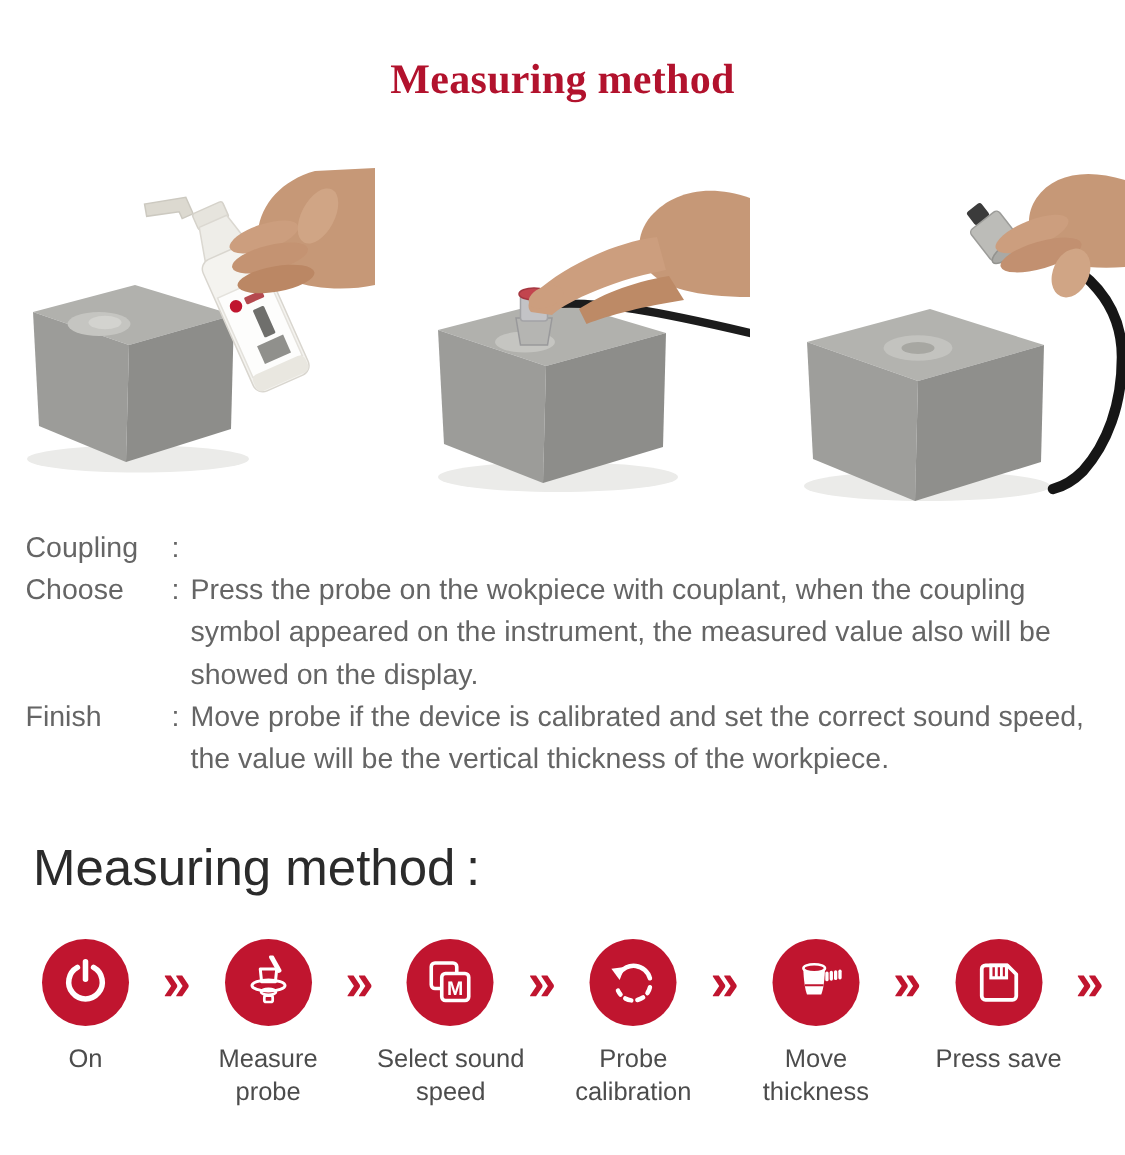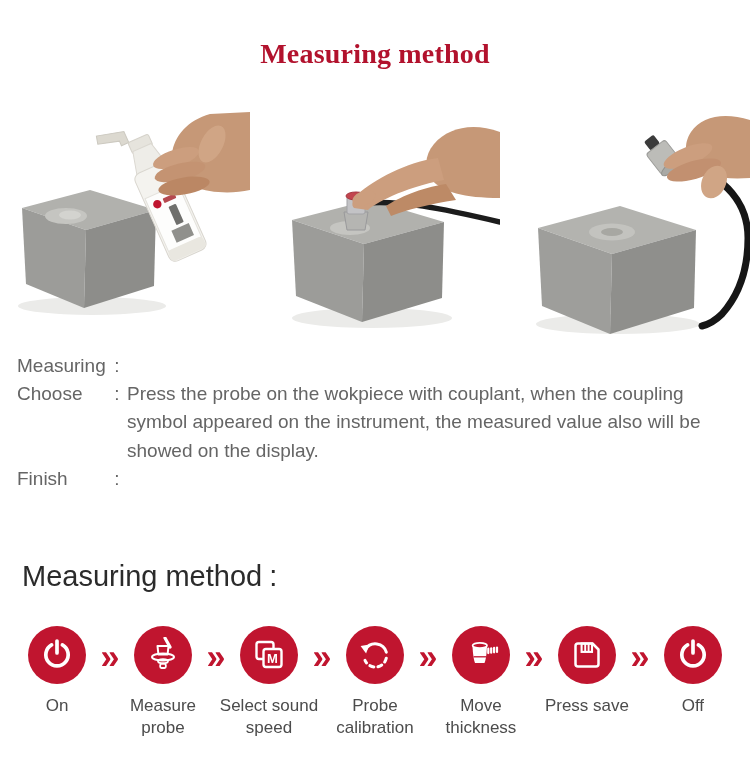--- a/index.html
+++ b/index.html
@@ -17,21 +17,21 @@
   .photo svg{display:block;}
 
   
   .instructions{position:absolute;top:352px;left:17px;right:14px;
                 color:#656565;font-size:19px;line-height:28.2px;}
   .inst-row{display:grid;grid-template-columns:90px 20px 1fr;align-items:start;}
   .inst-label{white-space:nowrap;}
   .inst-colon{text-align:center;}
 
   
-  .section-heading{position:absolute;top:560px;left:22px;font-size:29px;color:#2b2b2b;}
+  .section-heading{position:absolute;top:560px;left:22px;font-size:34px;color:#2b2b2b;}
   .section-heading .colon{margin-left:7px;}
 
   
   .steps{position:absolute;top:626px;left:14px;right:14px;display:flex;
          justify-content:space-between;align-items:flex-start;}
   .step{width:86px;display:flex;flex-direction:column;align-items:center;}
   .step-circle{width:58px;height:58px;border-radius:50%;background:#c0152f;
                display:flex;align-items:center;justify-content:center;}
   .step-label{margin:11px -18px 0 -18px;width:122px;font-size:17px;line-height:22px;
               color:#4c4c4c;text-align:center;white-space:pre-line;}
@@ -124,31 +124,32 @@
           <ellipse cx="188" cy="50" rx="26" ry="9" transform="rotate(-22 188 50)" fill="#cc9e7e"></ellipse>
           <ellipse cx="194" cy="64" rx="28" ry="9" transform="rotate(-16 194 64)" fill="#c29070"></ellipse>
           <ellipse cx="214" cy="76" rx="12" ry="17" transform="rotate(24 214 76)" fill="#d0a585"></ellipse>
         </g>
       </svg>
     </div>
   </div>
 
   <div class="instructions">
     <div class="inst-row">
-      <span class="inst-label">Measuring</span>
+      <span class="inst-label">Coupling</span>
       <span class="inst-colon">:</span>
     </div>
     <div class="inst-row">
       <span class="inst-label">Choose</span>
       <span class="inst-colon">:</span>
       <span class="inst-text">Press the probe on the wokpiece with couplant, when the coupling symbol appeared on the instrument, the measured value also will be showed on the display.</span>
     </div>
     <div class="inst-row">
       <span class="inst-label">Finish</span>
       <span class="inst-colon">:</span>
+      <span class="inst-text">Move probe if the device is calibrated and set the correct sound speed, the value will be the vertical thickness of the workpiece.</span>
     </div>
   </div>
 
   <div class="section-heading">
     <span>Measuring method</span><span class="colon">:</span>
   </div>
 
   <div class="steps">
 
     <div class="step">
@@ -231,24 +232,15 @@
           <path d="M9 6.5 h14.5 l6 6 V 27 a2.5 2.5 0 0 1 -2.5 2.5 h-18 A 2.5 2.5 0 0 1 6.5 27 V 9 A 2.5 2.5 0 0 1 9 6.5 Z" fill="none" stroke="#fff" stroke-width="2.5" stroke-linejoin="round"></path>
           <rect x="12.6" y="6.5" width="10.4" height="8.4" fill="none" stroke="#fff" stroke-width="2.1"></rect>
           <path d="M16.2 6.5 V 14.9 M19.6 6.5 V 14.9" stroke="#fff" stroke-width="1.9"></path>
         </svg>
       </div>
       <div class="step-label">Press save</div>
     </div>
 
     <div class="step-sep">»</div>
 
-    <div class="step">
-      <div class="step-circle">
-        <svg viewBox="0 0 24 24" width="34" height="34">
-          <path d="M12 2.2 V 10.5" stroke="#fff" stroke-width="2.6" stroke-linecap="round" fill="none"></path>
-          <path d="M8.2 4.9 A 7.9 7.9 0 1 0 15.8 4.9" stroke="#fff" stroke-width="2.6" stroke-linecap="round" fill="none"></path>
-        </svg>
-      </div>
-      <div class="step-label">Off</div>
-    </div>
 
   </div>
 </div>
 
 </body></html>

